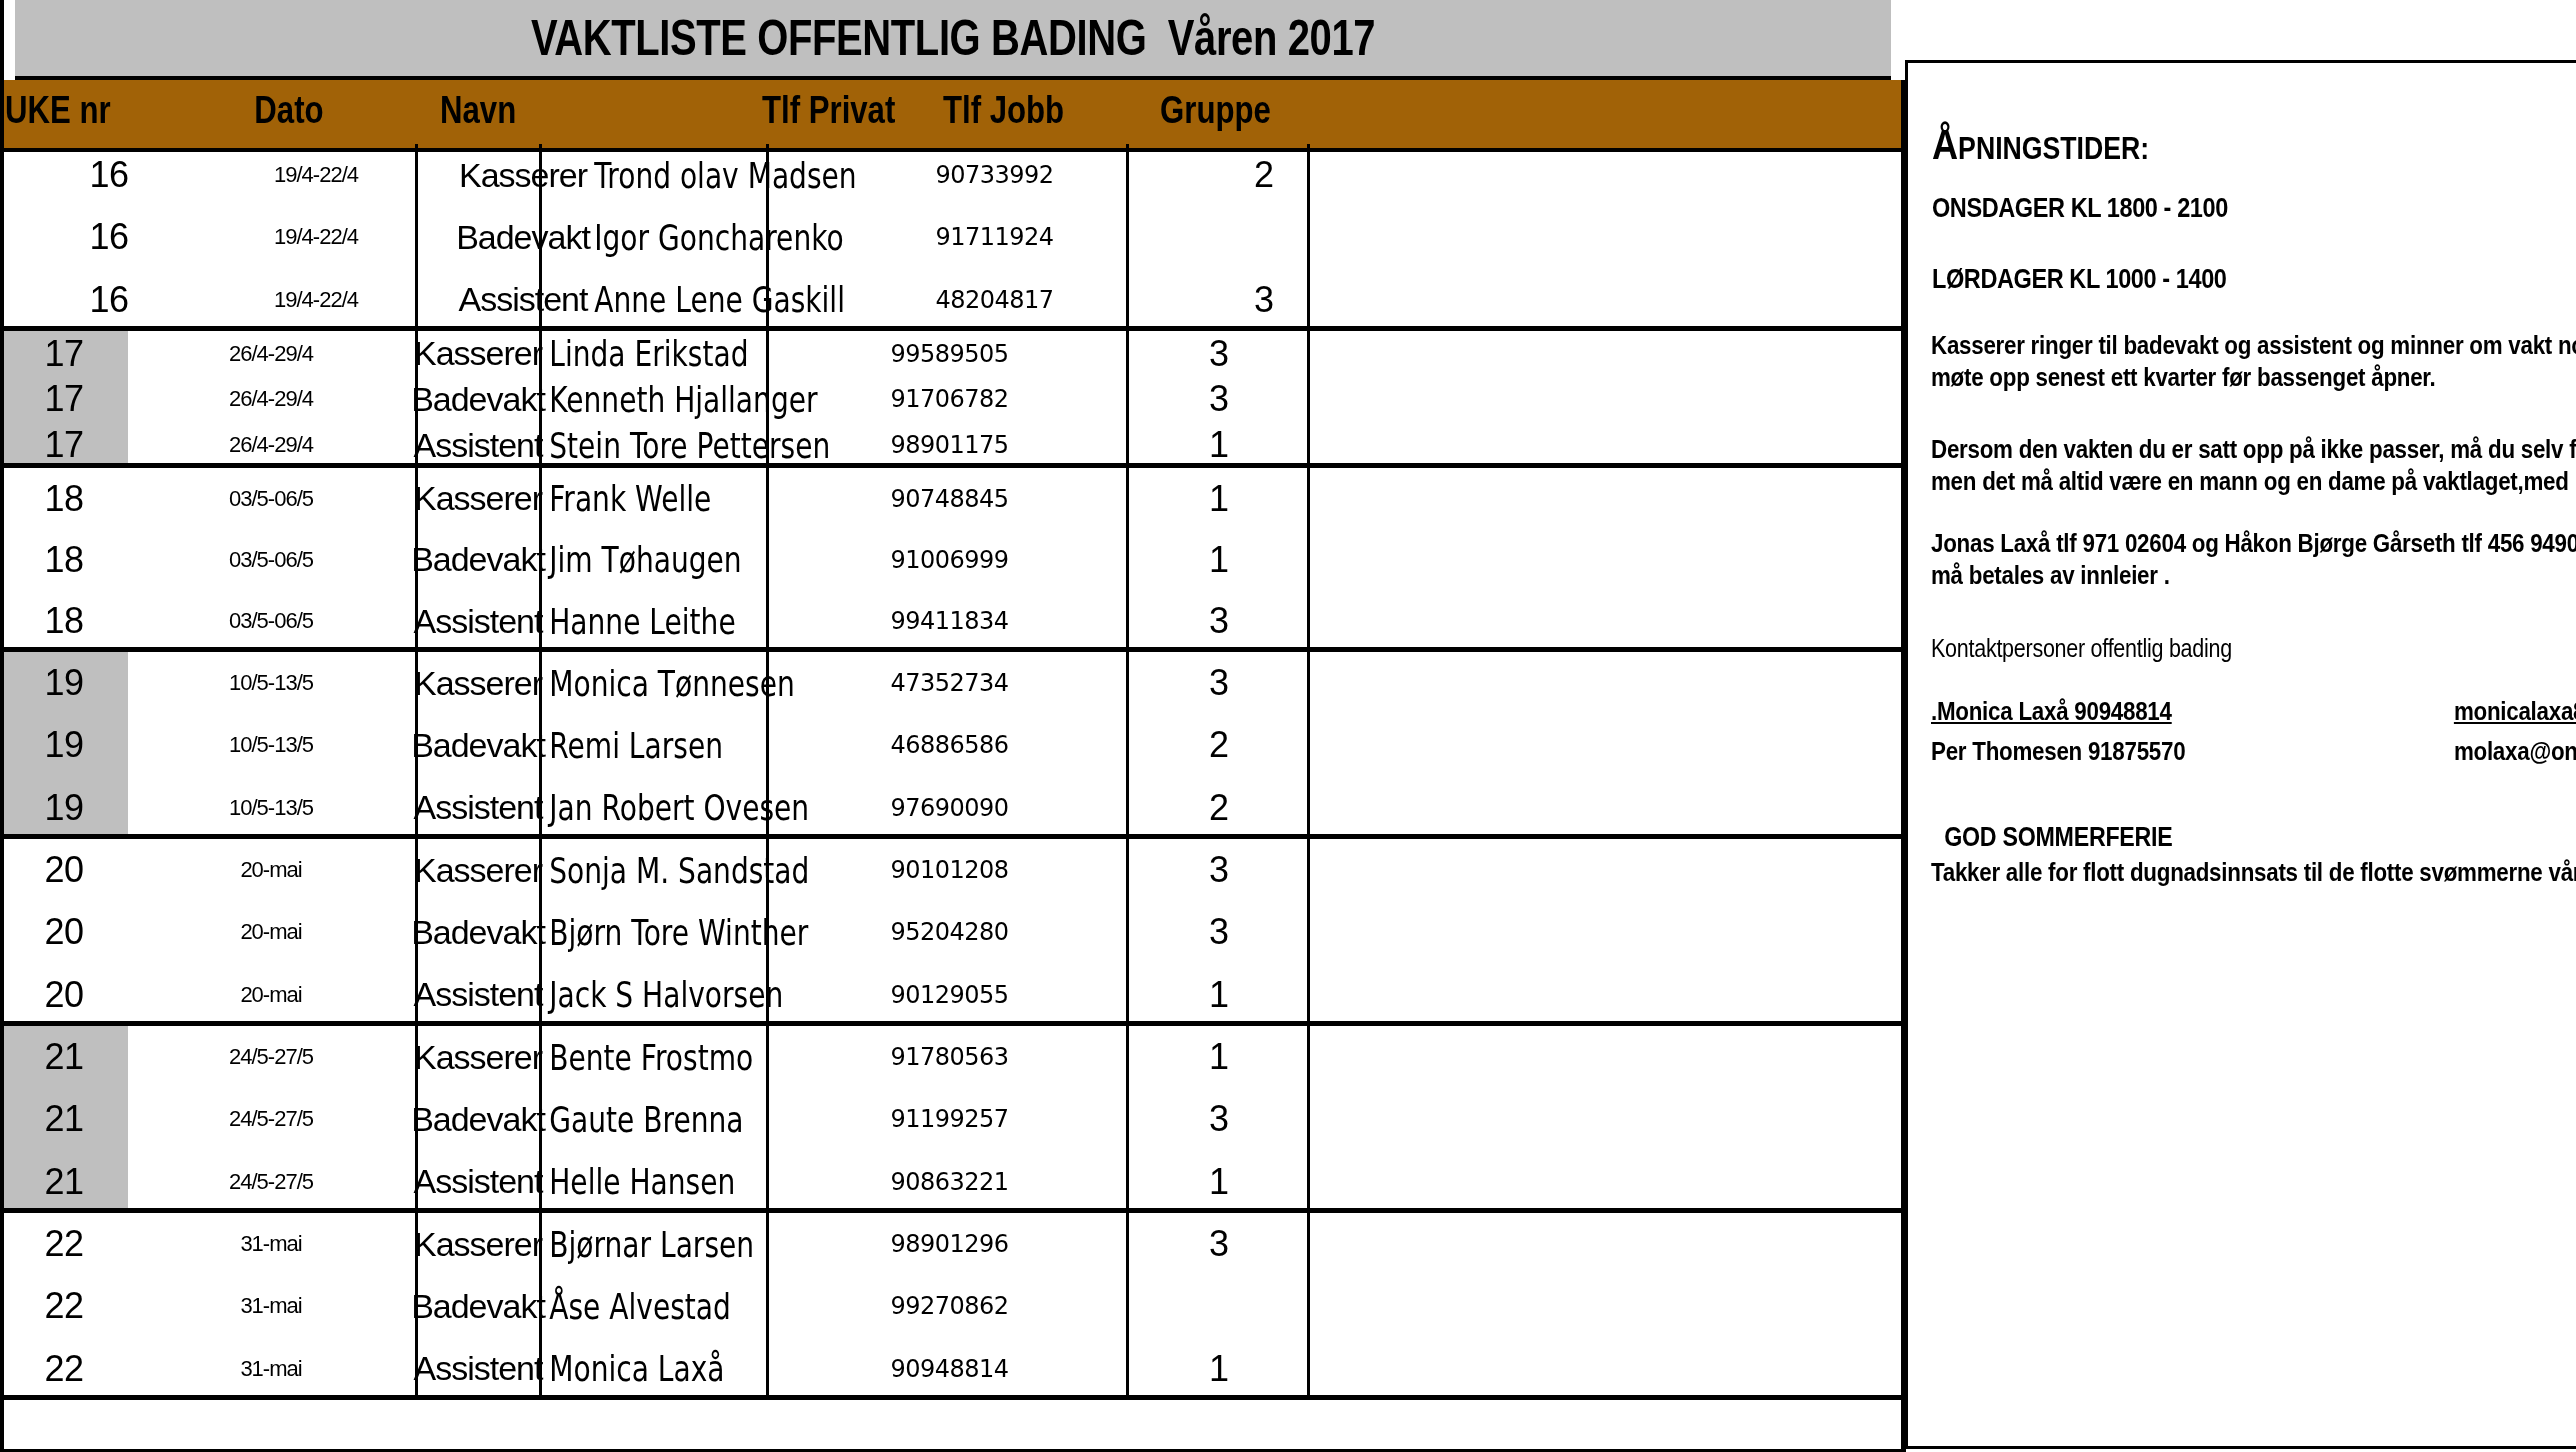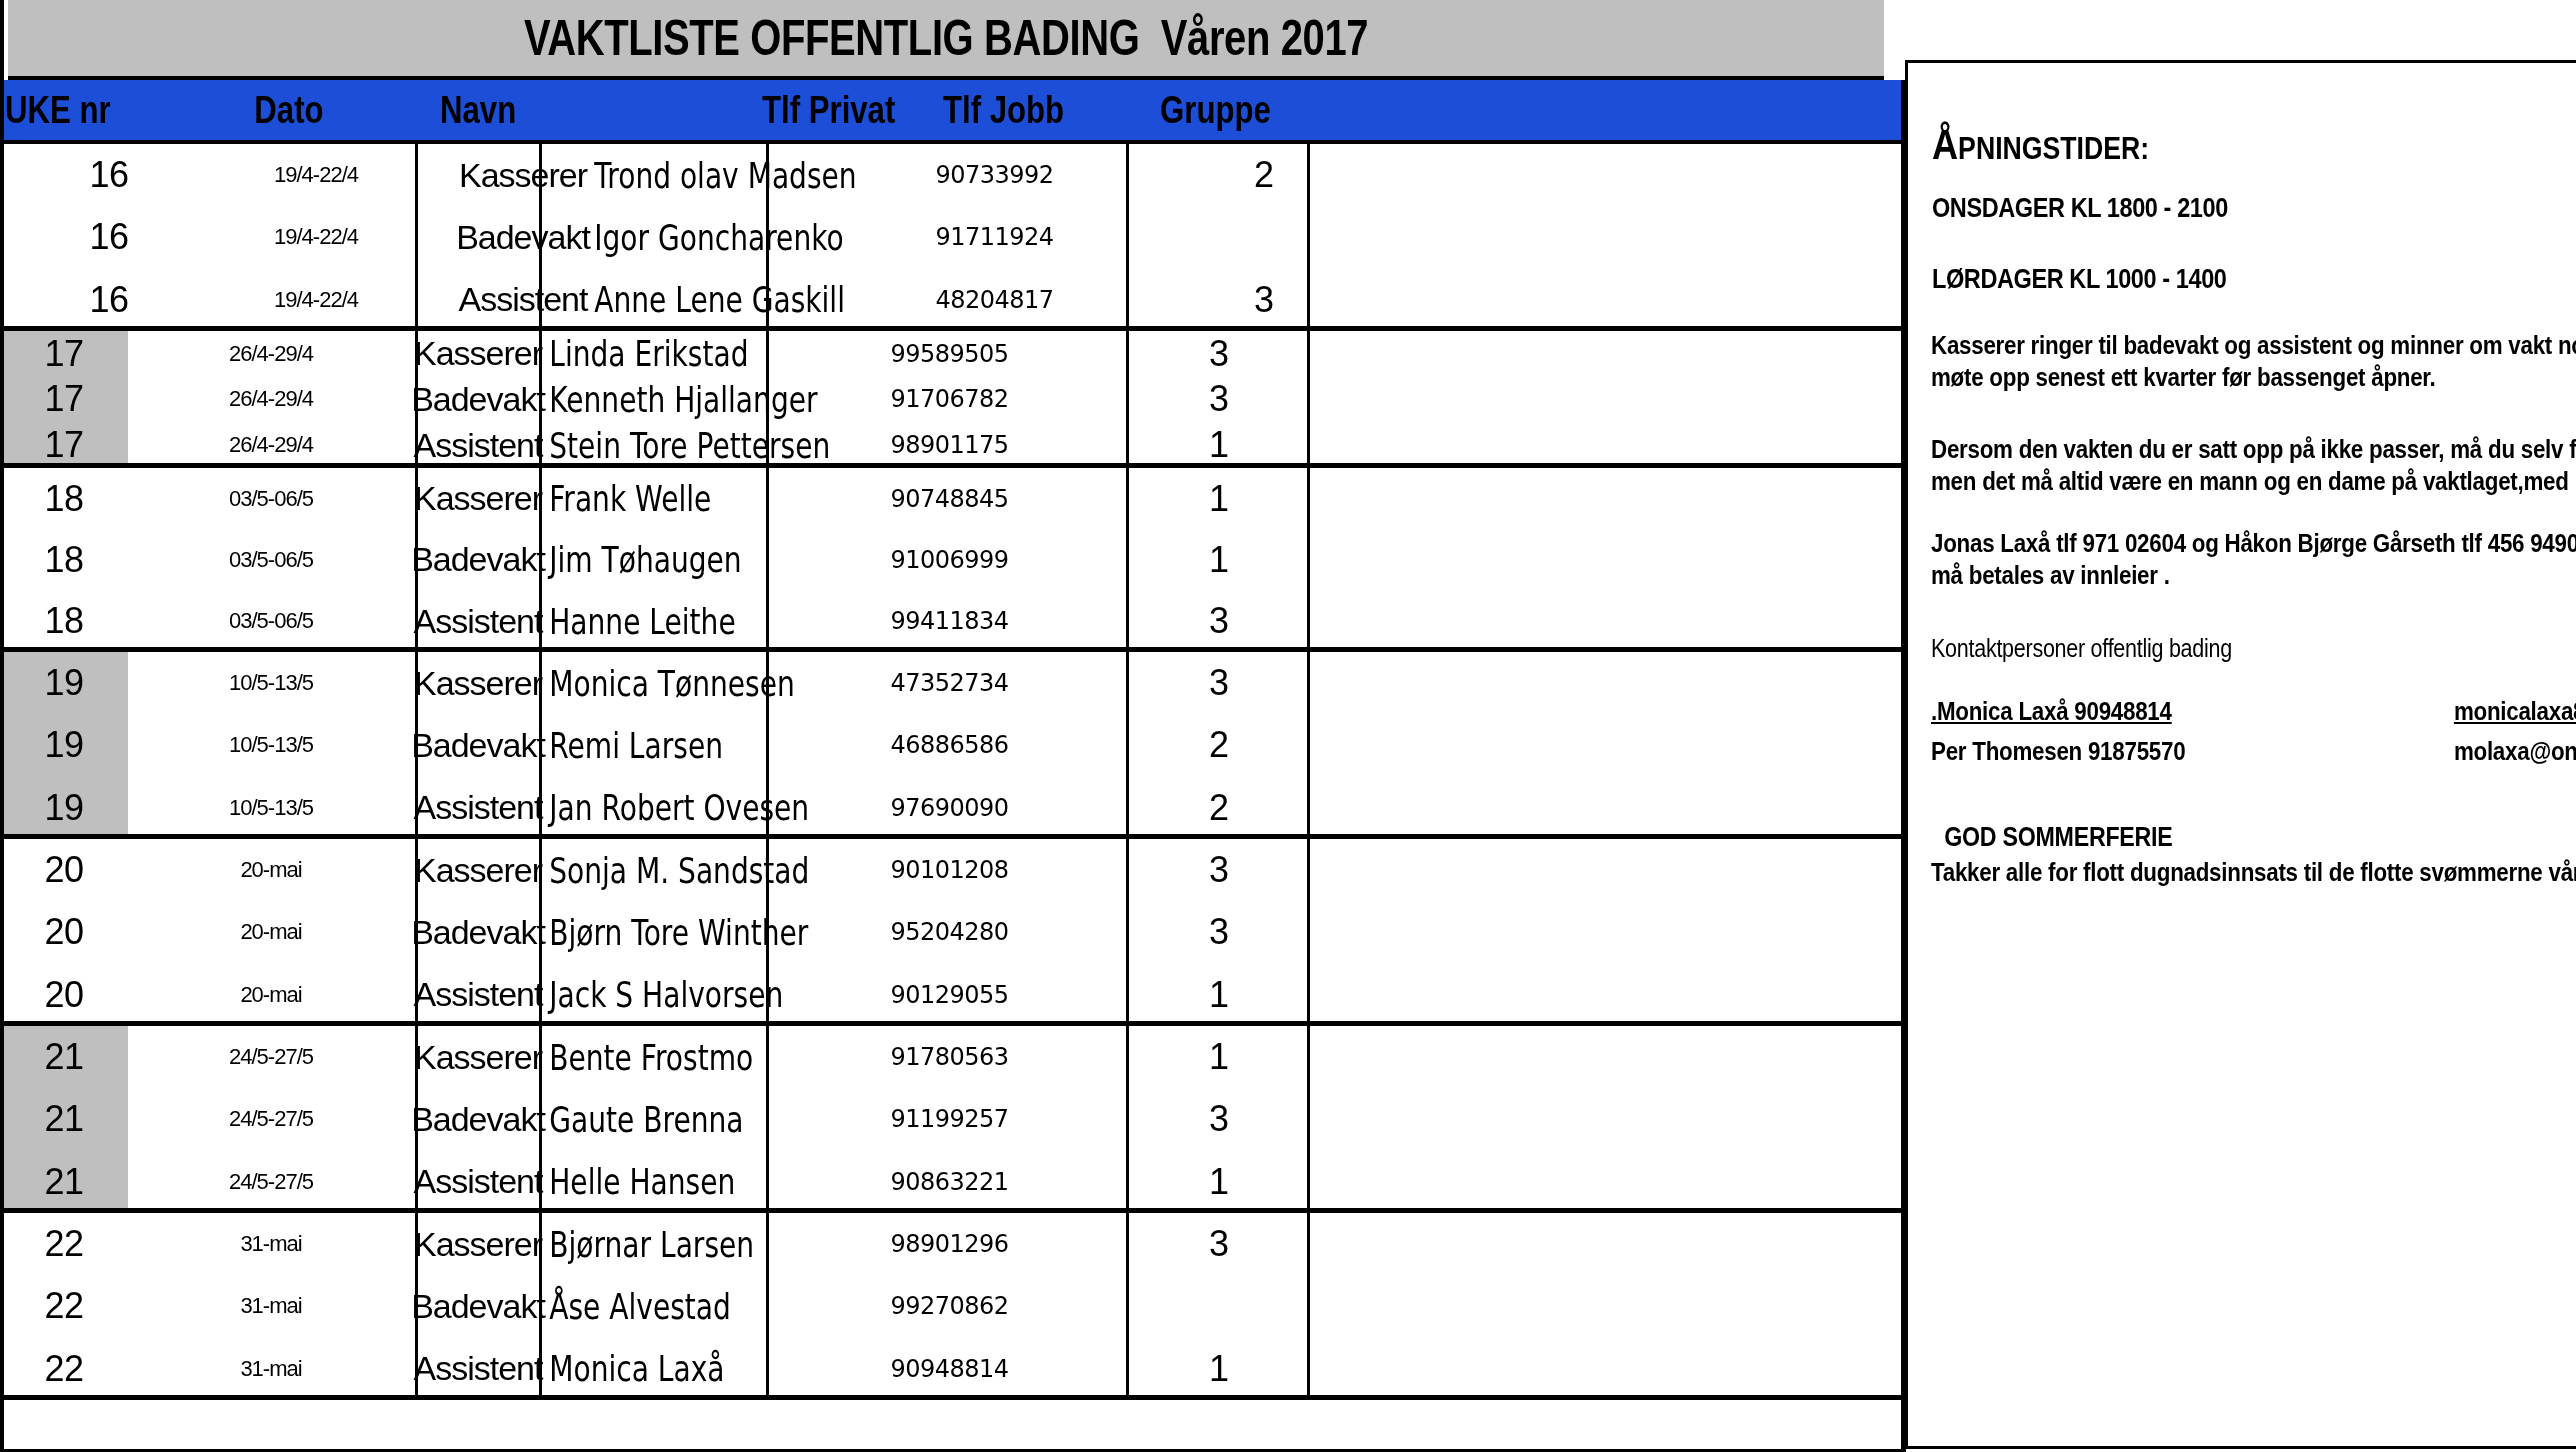--- a/index.html
+++ b/index.html
@@ -9,36 +9,36 @@
     font-family:"Liberation Sans", sans-serif;
     -webkit-font-smoothing:none;
   }
   #page{position:relative;width:2965px;height:1453px;overflow:hidden;}
 
   
   #sheet{
     position:absolute;left:0;top:0;width:1905px;height:1453px;
   }
   #title-bar{
-    position:absolute;left:8px;top:0;width:1876px;height:80px;
+    position:absolute;left:15px;top:0;width:1876px;height:80px;
     background:#bfbfbf;
     border-bottom:4.6px solid #000;
     box-sizing:border-box;
   }
   #title-bar .title{
     position:absolute;left:0;top:0;width:1876px;height:75px;
     display:flex;align-items:center;justify-content:center;
     font-weight:bold;font-size:50px;letter-spacing:-0.5px;
     color:#000;white-space:pre;
     transform:scaleX(0.80);transform-origin:center center;
   }
 
   #head-row{
-    position:absolute;left:0;top:80px;width:1905px;height:64px;
-    background:#1d4ed8;
+    position:absolute;left:0;top:80px;width:1905px;height:72px;
+    background:#a16207;
     border-bottom:4.6px solid #000;
     box-sizing:border-box;
   }
   .th{
     position:absolute;top:0;height:60px;display:flex;align-items:center;
     font-weight:bold;font-size:38px;color:#000;white-space:pre;
     transform:scaleX(0.82);
   }
   #th-uke{left:5.2px;transform-origin:left center;}
   #th-dato{left:155px;width:268px;justify-content:center;transform-origin:center center;}

